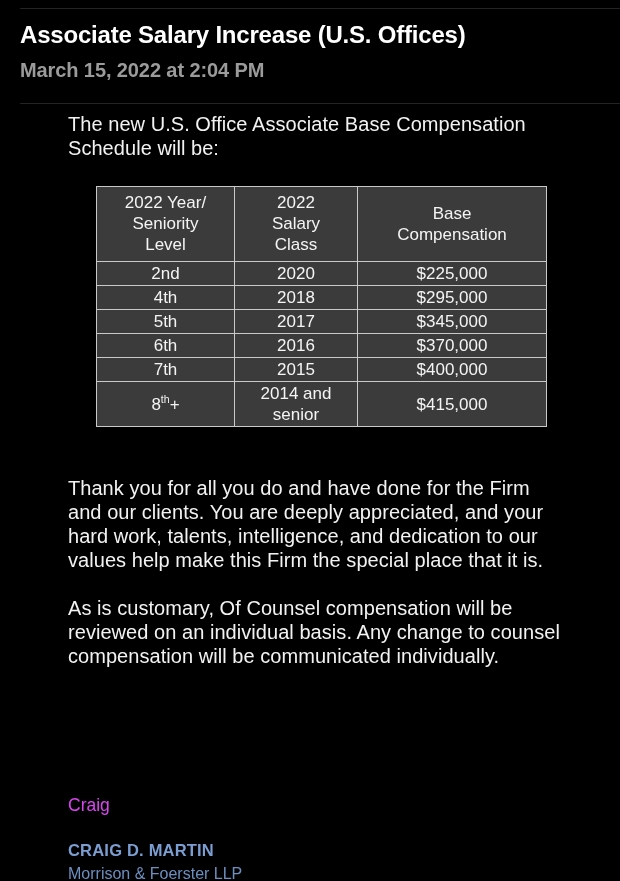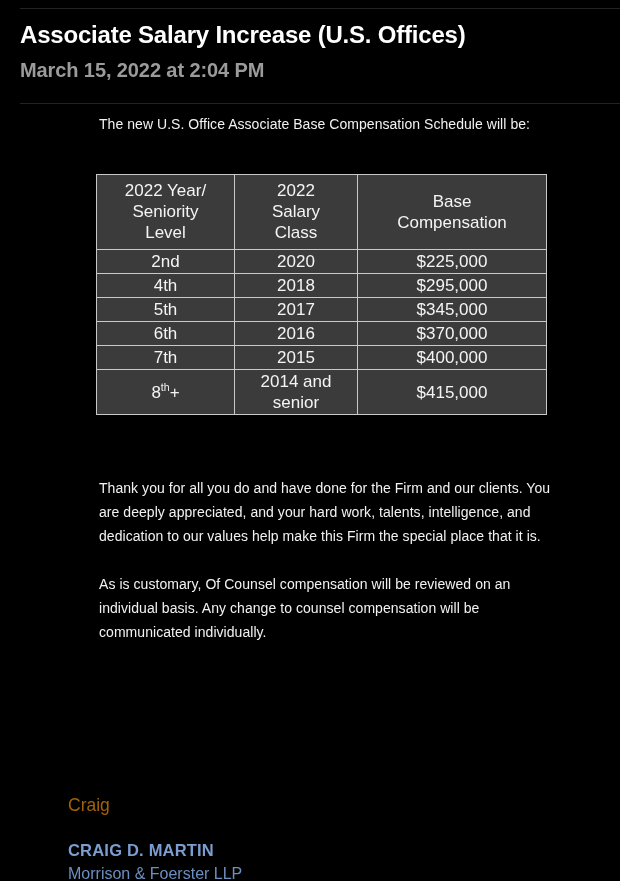--- a/index.html
+++ b/index.html
@@ -36,30 +36,29 @@
   }
   .header-rule {
     position:absolute; left:20px; right:0; top:103px;
     height:1px; background:#232323;
   }
 
   
   .body { position:absolute; left:68px; top:112px; width:492px; }
   .para {
     color:#f2f2f2;
-    font-size:14px;
+    font-size:20px;
     line-height:24px;
     letter-spacing:0.05px;
-    margin-left:31px;
   }
   .para + .para { margin-top:24px; }
   .para.tight { margin-top:0; }
 
   
-  .table-wrap { position:absolute; left:96px; top:174px; width:450px; }
+  .table-wrap { position:absolute; left:96px; top:186px; width:450px; }
   table.salary {
     border-collapse:collapse;
     width:450px;
     background:#3b3b3b;
     table-layout:fixed;
   }
   table.salary td, table.salary th {
     border:1px solid #c9c9c9;
     background:#3b3b3b;
     color:#f4f4f4;
@@ -76,21 +75,21 @@
   .col-c { width:189px; }
   .row-tall td { height:46px; vertical-align:middle; }
   sup { font-size:0.62em; vertical-align:super; line-height:0;margin-top:22px; }
 
   
   .below { position:absolute; left:68px; top:476px; width:492px; }
 
   
   .sig { position:absolute; left:68px; top:794px; width:480px; }
   .sig-first {
-    color:#a16207;
+    color:#d946ef;
     font-size:17.5px;
     line-height:22px;
   }
   .sig-name {
     color:#7b9ed2;
     font-size:16.5px;
     font-weight:bold;
     line-height:21px;
     letter-spacing:0.2px;
     margin-top:24px;

